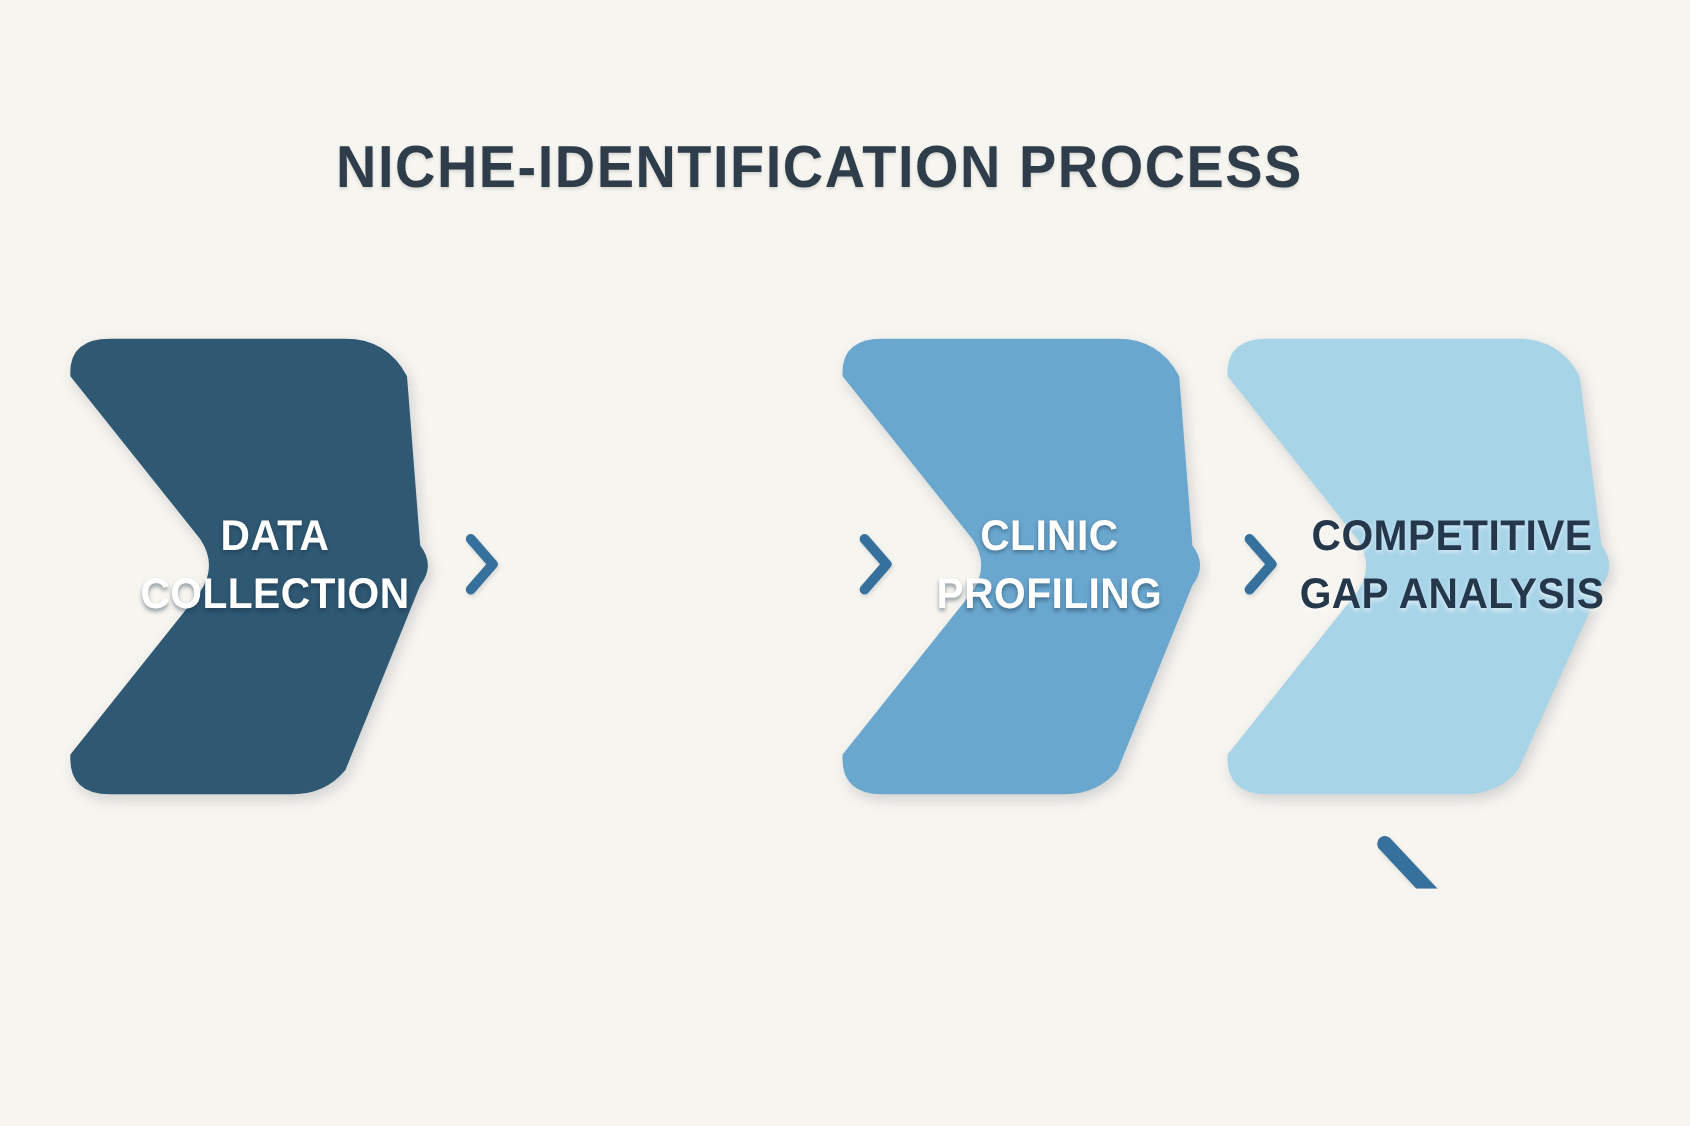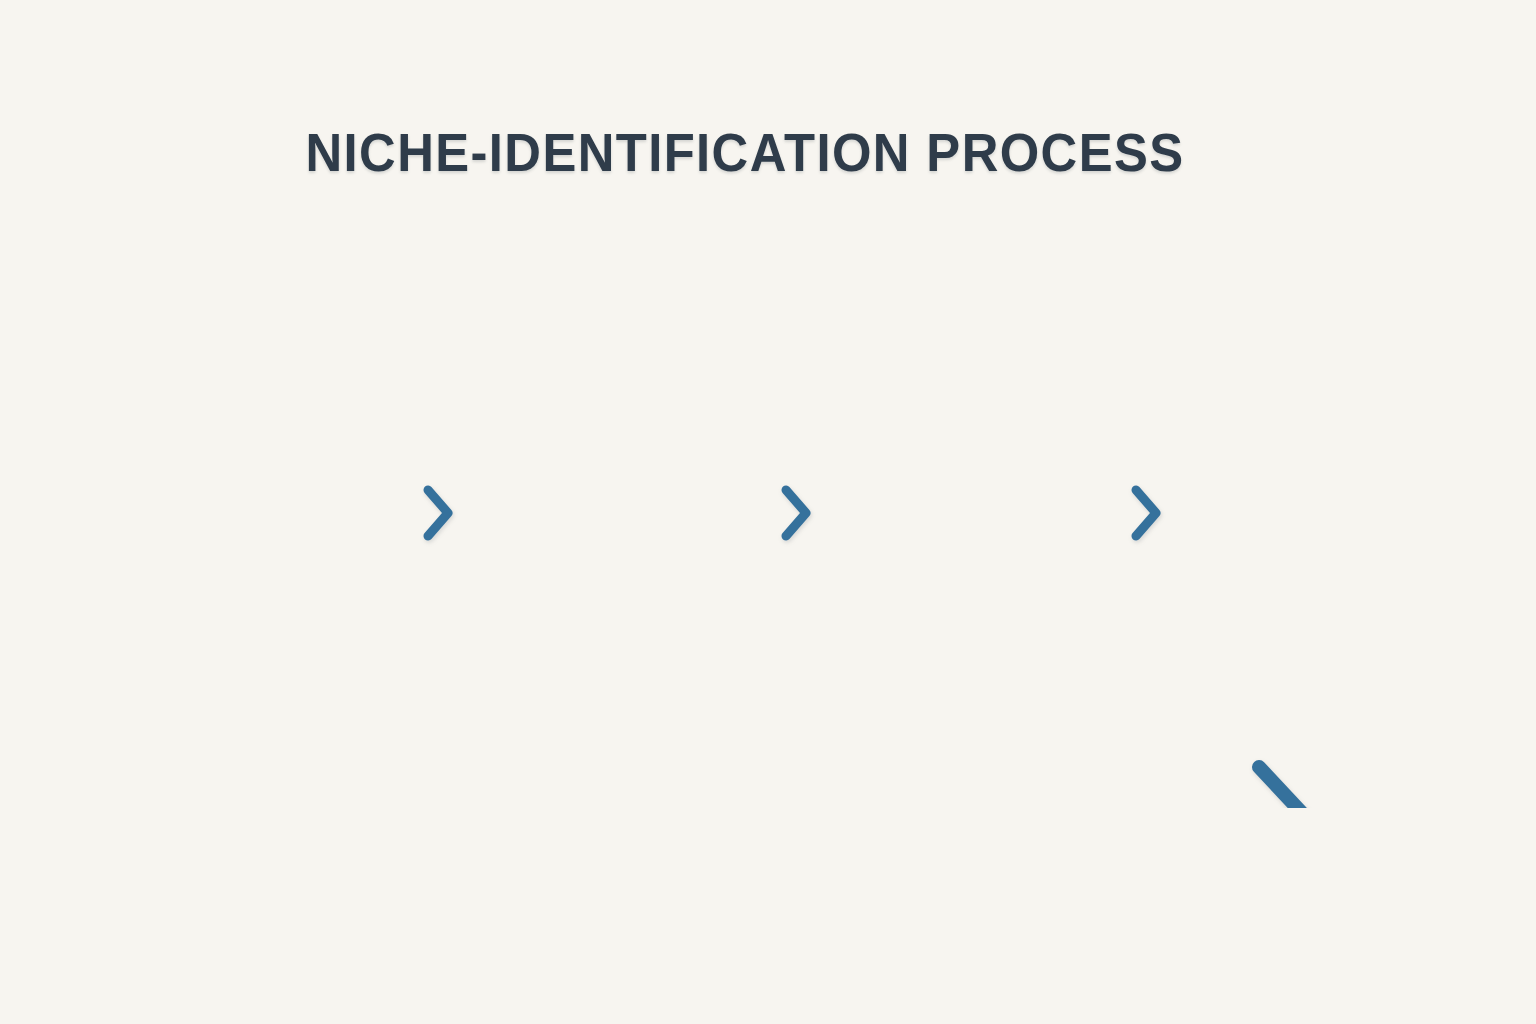--- a/index.html
+++ b/index.html
@@ -79,41 +79,74 @@
   }
   .arrow svg { display: block; }
 </style>
 </head>
 <body>
 
 <div id="canvas" style="background: rgb(247, 245, 240);">
 
   <div id="title" style="color: rgb(47, 60, 74);">NICHE-IDENTIFICATION PROCESS</div>
 
+  <div class="stage" style="left:52px; width:345px;">
+    <div class="shapewrap">
+      <svg viewBox="0 0 345 428" preserveAspectRatio="none" aria-hidden="true">
+        <path id="p1" d="M 48,8 L 262,8 Q 300,8 318,42 L 330,196 Q 344,214 330,232 L 262,400 Q 244,422 214,422 L 48,422 Q 10,422 12,386 L 130,238 Q 146,214 130,190 L 12,42 Q 10,8 48,8 Z" fill="#2f5873"></path>
+      </svg>
+    </div>
+    <div class="label light" style="left:68px; width:260px;">
+      <span>DATA</span>
+      <span>COLLECTION</span>
+    </div>
+  </div>
 
   <div class="arrow" style="left:420px; top:484px;">
     <svg width="34" height="58" viewBox="0 0 34 58">
       <polyline points="8,6 28,29 8,52" fill="none" stroke="#35719c" stroke-width="9" stroke-linecap="round" stroke-linejoin="round"></polyline>
     </svg>
   </div>
 
 
   <div class="arrow" style="left:778px; top:484px;">
     <svg width="34" height="58" viewBox="0 0 34 58">
       <polyline points="8,6 28,29 8,52" fill="none" stroke="#35719c" stroke-width="9" stroke-linecap="round" stroke-linejoin="round"></polyline>
     </svg>
   </div>
 
+  <div class="stage" style="left:754px; width:345px;">
+    <div class="shapewrap">
+      <svg viewBox="0 0 345 428" preserveAspectRatio="none" aria-hidden="true">
+        <path d="M 48,8 L 262,8 Q 300,8 318,42 L 330,196 Q 344,214 330,232 L 262,400 Q 244,422 214,422 L 48,422 Q 10,422 12,386 L 130,238 Q 146,214 130,190 L 12,42 Q 10,8 48,8 Z" fill="#6aa7cf"></path>
+      </svg>
+    </div>
+    <div class="label light" style="left:70px; width:260px;">
+      <span>CLINIC</span>
+      <span>PROFILING</span>
+    </div>
+  </div>
 
   <div class="arrow" style="left:1128px; top:484px;">
     <svg width="34" height="58" viewBox="0 0 34 58">
       <polyline points="8,6 28,29 8,52" fill="none" stroke="#35719c" stroke-width="9" stroke-linecap="round" stroke-linejoin="round"></polyline>
     </svg>
   </div>
 
+  <div class="stage" style="left:1104px; width:368px;">
+    <div class="shapewrap">
+      <svg viewBox="0 0 368 428" preserveAspectRatio="none" aria-hidden="true">
+        <path d="M 48,8 L 276,8 Q 314,8 332,42 L 352,196 Q 366,214 352,232 L 276,400 Q 258,422 228,422 L 48,422 Q 10,422 12,386 L 130,238 Q 146,214 130,190 L 12,42 Q 10,8 48,8 Z" fill="#a8d4e8"></path>
+      </svg>
+    </div>
+    <div class="label dark" style="left:66px; width:300px;">
+      <span>COMPETITIVE</span>
+      <span>GAP ANALYSIS</span>
+    </div>
+  </div>
 
   <div class="arrow" style="left:1248px; top:757px;">
     <svg width="66" height="112" viewBox="0 0 66 112">
       <polyline points="11,10 54,56 11,102" fill="none" stroke="#35719c" stroke-width="14" stroke-linecap="round" stroke-linejoin="round"></polyline>
     </svg>
   </div>
 
 </div>
 
 </body></html>

